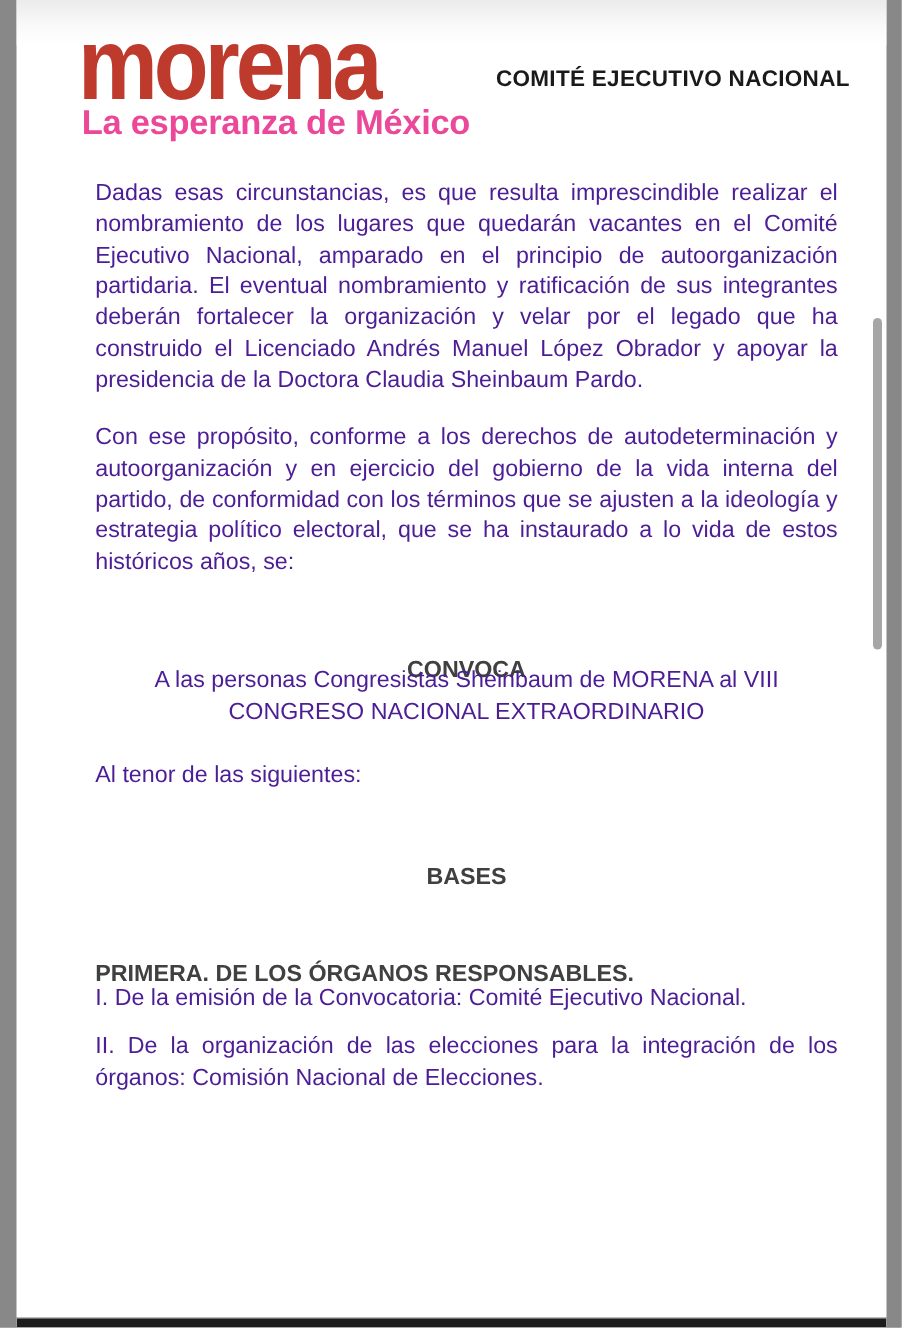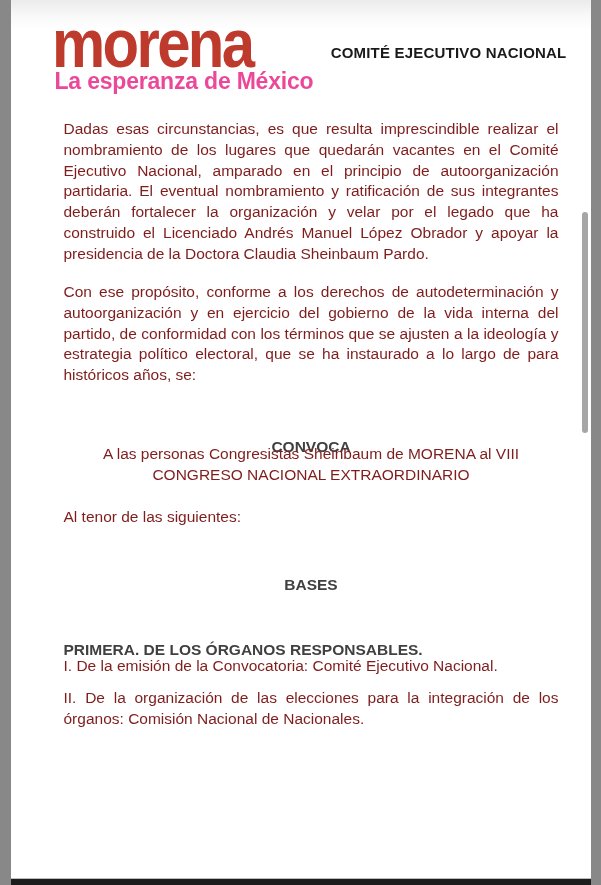--- a/index.html
+++ b/index.html
@@ -31,21 +31,21 @@
     letter-spacing:-0.2px;color:#ec4899;
   }
   .header-title{
     position:absolute;top:44px;right:24px;
     font-size:15px;font-weight:bold;letter-spacing:0.2px;
     color:#1a1a1a;white-space:nowrap;margin-left:44px;
   }
   
   .txt{
     position:absolute;left:53px;width:495px;
-    font-size:15.5px;line-height:20.8px;color:#7f1d1d;
+    font-size:15.5px;line-height:20.8px;color:#4c1d95;
     margin:0;
   }
   .justify{text-align:justify;text-justify:inter-word;}
   .center{text-align:center;}
   .bold{font-weight:bold;color:#404040;margin-top:35px;}
   .p1{top:119px;}
   .p2{top:282px;}
   .convoca-heading{top:402px;}
   .convoca-par{top:444px;left:60px;width:481px;}
   .altenor{top:507px;}
@@ -70,29 +70,29 @@
 <body>
 
 <div class="page">
   <div class="top-shade"></div>
 
   <div class="brand">morena</div>
   <div class="tagline">La esperanza de México</div>
   <div class="header-title">COMITÉ EJECUTIVO NACIONAL</div>
 
   <p class="txt justify p1">Dadas esas circunstancias, es que resulta imprescindible realizar el nombramiento de los lugares que quedarán vacantes en el Comité Ejecutivo Nacional, amparado en el principio de autoorganización partidaria. El eventual nombramiento y ratificación de sus integrantes deberán fortalecer la organización y velar por el legado que ha construido el Licenciado Andrés Manuel López Obrador y apoyar la presidencia de la Doctora Claudia Sheinbaum Pardo.</p>
-  <p class="txt justify p2">Con ese propósito, conforme a los derechos de autodeterminación y autoorganización y en ejercicio del gobierno de la vida interna del partido, de conformidad con los términos que se ajusten a la ideología y estrategia político electoral, que se ha instaurado a lo largo de para históricos años, se:</p>
+  <p class="txt justify p2">Con ese propósito, conforme a los derechos de autodeterminación y autoorganización y en ejercicio del gobierno de la vida interna del partido, de conformidad con los términos que se ajusten a la ideología y estrategia político electoral, que se ha instaurado a lo vida de estos históricos años, se:</p>
 
   <p class="txt center bold convoca-heading">CONVOCA</p>
   <p class="txt center convoca-par">A las personas Congresistas Sheinbaum de MORENA al VIII CONGRESO NACIONAL EXTRAORDINARIO</p>
 
   <p class="txt altenor">Al tenor de las siguientes:</p>
 
   <p class="txt center bold bases-heading">BASES</p>
 
   <p class="txt bold primera-heading">PRIMERA. DE LOS ÓRGANOS RESPONSABLES.</p>
 
   <p class="txt item1">I. De la emisión de la Convocatoria: Comité Ejecutivo Nacional.</p>
-  <p class="txt justify item2">II. De la organización de las elecciones para la integración de los órganos: Comisión Nacional de Nacionales.</p>
+  <p class="txt justify item2">II. De la organización de las elecciones para la integración de los órganos: Comisión Nacional de Elecciones.</p>
 
   <div class="scrollbar-thumb"></div>
   <div class="bottom-bar"></div>
 </div>
 
 </body></html>

